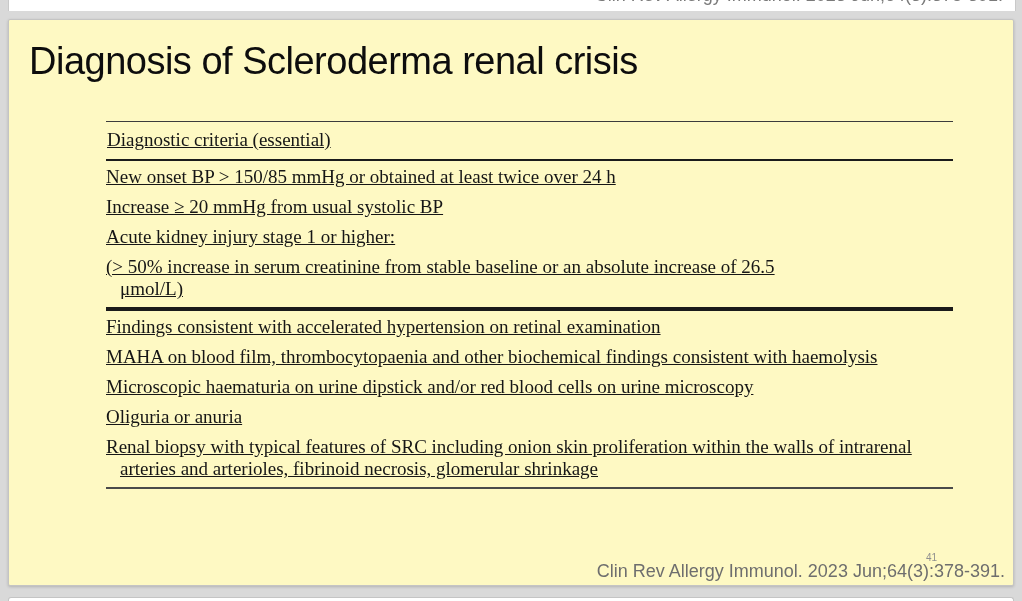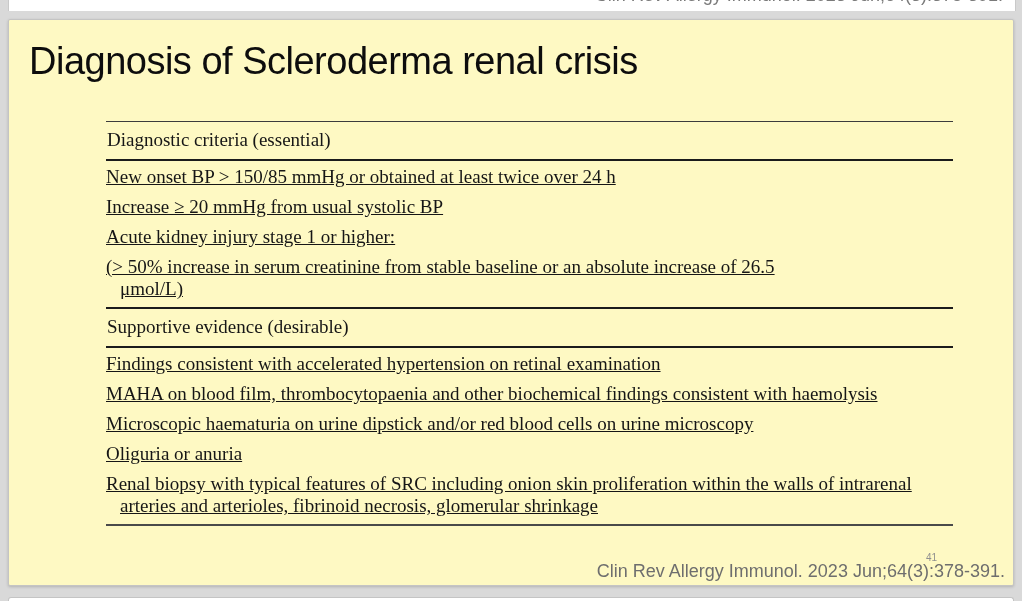--- a/index.html
+++ b/index.html
@@ -31,21 +31,21 @@
     font-family:"Liberation Sans",sans-serif;white-space:nowrap;
   }
   
   .crit-table{
     position:absolute;left:97px;top:101px;width:847px;
     font-family:"Liberation Serif",serif;font-size:19px;color:#161616;
   }
   .rule{height:0;border-top:1.5px solid #3c3c3c;}
   .rule.solidthick{border-top:2.5px solid #1b1b1b;}
   .rule.bottom{border-top:2px solid #4a4a4a;}
-  .sec-header{padding:8px 0 9px 1px;line-height:20px;}
+  .sec-header{padding:8px 0 9px 1px;line-height:20px;text-decoration:underline;}
   .rows{padding:5px 0 7px;text-decoration:underline;}
   .row{margin:0 0 8px;}
   .row:last-child{margin-bottom:0;}
   .row .line{line-height:22px;white-space:nowrap;}
   .row .line.cont{padding-left:14px;}
   
   .footer{position:absolute;right:8px;bottom:3px;}
   .citation{
     font-size:18px;color:#6e6e6e;white-space:nowrap;
     font-family:"Liberation Sans",sans-serif;
@@ -91,21 +91,20 @@
         <div class="line">Acute kidney injury stage 1 or higher:</div>
       </div>
       <div class="row">
         <div class="line">(&gt; 50% increase in serum creatinine from stable baseline or an absolute increase of 26.5</div>
         <div class="line cont">μmol/L)</div>
       </div>
     </div>
 
     <div class="rule solidthick"></div>
 
-    <div class="sec-header">Supportive evidence (desirable)</div>
 
     <div class="rule solidthick"></div>
 
     <div class="rows">
       <div class="row">
         <div class="line">Findings consistent with accelerated hypertension on retinal examination</div>
       </div>
       <div class="row">
         <div class="line">MAHA on blood film, thrombocytopaenia and other biochemical findings consistent with haemolysis</div>
       </div>

